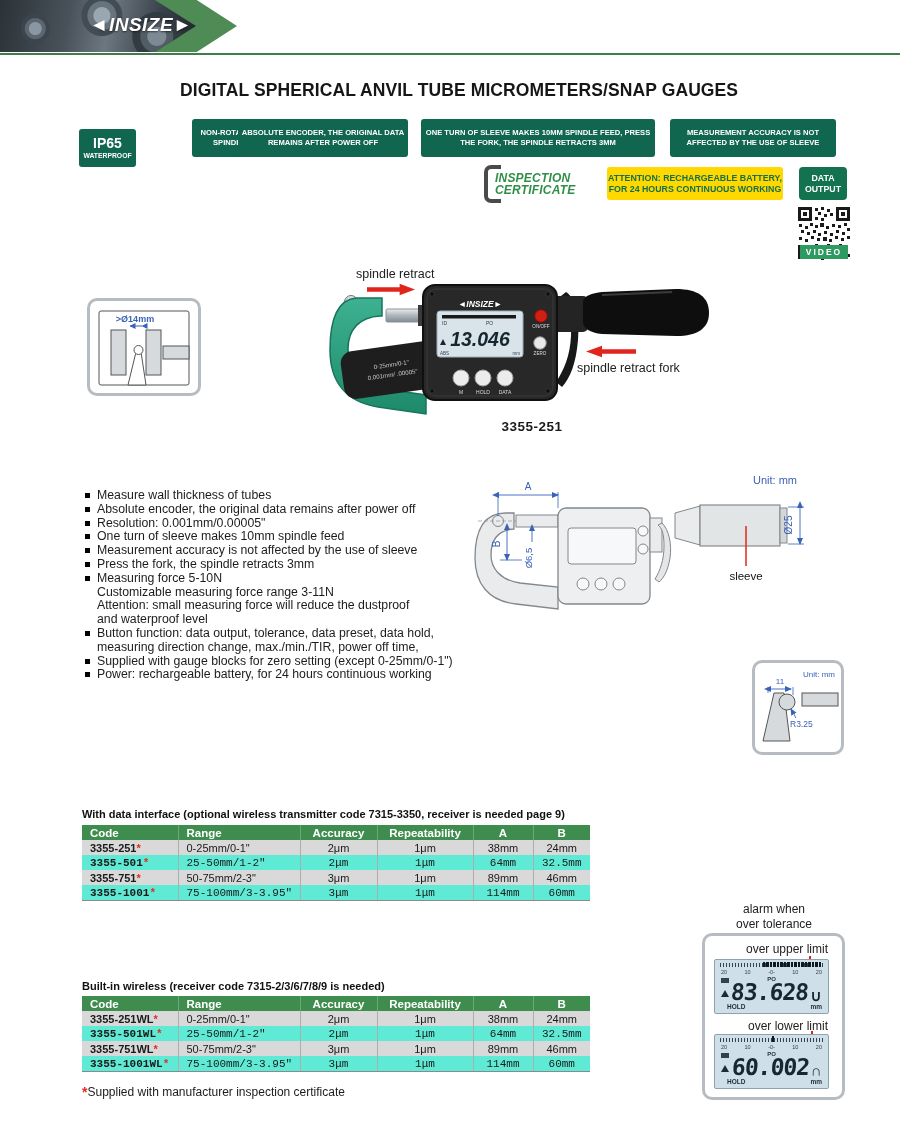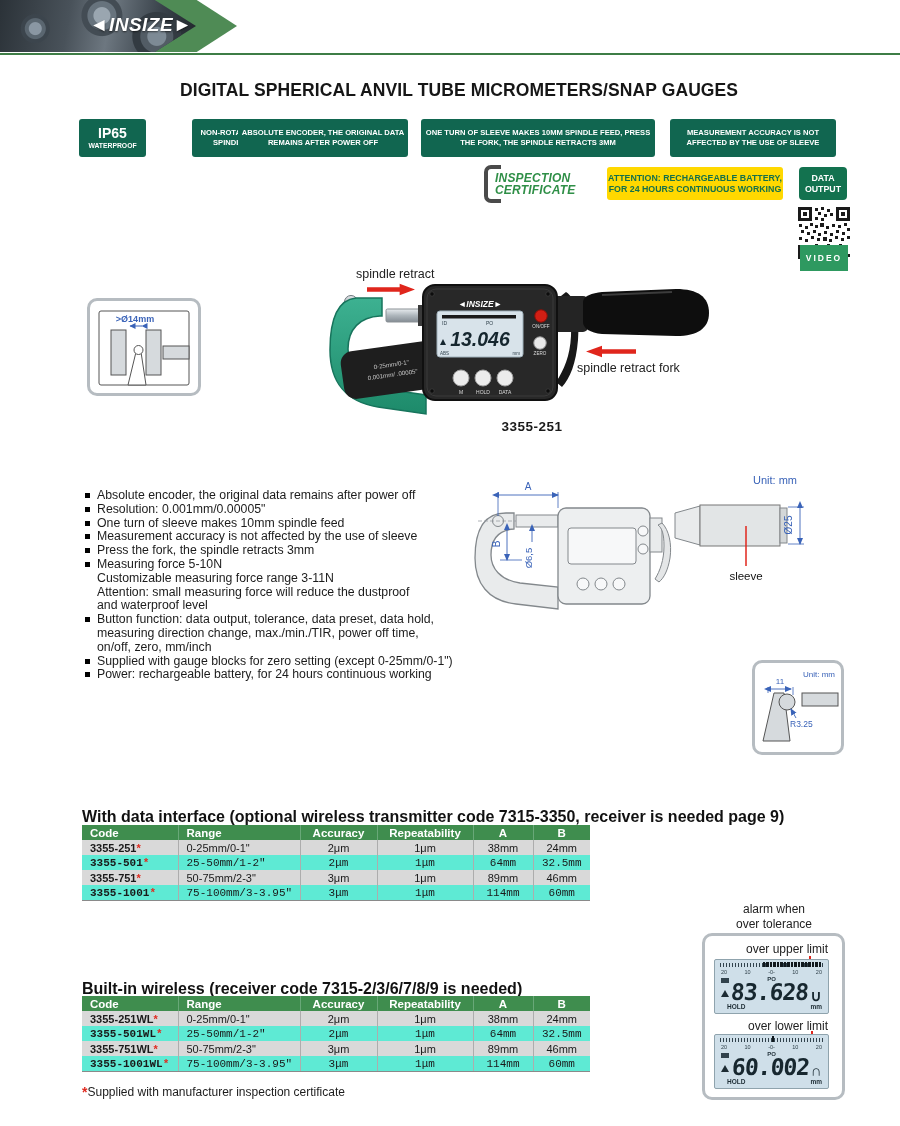--- a/index.html
+++ b/index.html
@@ -22,21 +22,21 @@
     text-shadow:0 1px 2px rgba(0,0,0,.6);}
   .hdr-line{left:0;top:53px;width:900px;height:2px;background:#3e7d46;}
   .page-title{left:180px;top:80px;width:720px;text-align:left;
     font-size:17.5px;font-weight:bold;color:#161616;letter-spacing:0.1px;}
 
   
   .badge{background:#116650;color:#fff;border-radius:3px;display:flex;
     flex-direction:column;align-items:center;justify-content:center;
     text-align:center;font-weight:bold;}
   .badge .t{font-size:7.6px;line-height:1.3;padding:2px 3px;}
-  .b-ip65{left:79px;top:119px;width:67px;height:38px;}
+  .b-ip65{left:79px;top:129px;width:57px;height:38px;}
   .b-ip65 .big{font-size:14px;line-height:15px;}
   .b-ip65 .small{font-size:6.8px;line-height:9px;}
   .b-2{left:149px;top:119px;width:75px;height:38px;margin-left:43px;}
   .b-3{left:238px;top:119px;width:170px;height:38px;}
   .b-4{left:421px;top:119px;width:234px;height:38px;}
   .b-5{left:670px;top:119px;width:166px;height:38px;}
 
   .insp{left:484px;top:166px;width:110px;height:36px;display:flex;align-items:center;}
   .insp-bracket{width:13px;height:30px;border:4px solid #4a4a4a;border-right:none;
     border-radius:7px 0 0 7px;margin-right:-6px;}
@@ -44,21 +44,21 @@
     line-height:12.5px;letter-spacing:0.2px;}
   .attn{left:607px;top:167px;width:176px;height:33px;background:#ffd800;border-radius:3px;
     display:flex;flex-direction:column;align-items:center;justify-content:center;
     color:#15704a;font-weight:bold;font-size:8.8px;line-height:11px;text-align:center;}
   .dataout{left:799px;top:167px;width:48px;height:33px;background:#13724f;border-radius:4px;
     display:flex;flex-direction:column;align-items:center;justify-content:center;
     color:#fff;font-weight:bold;font-size:8.8px;line-height:10.5px;text-align:center;}
 
   
   .qr{left:797px;top:206px;width:54px;height:54px;background:#fff;}
-  .video-tag{left:800px;top:245px;width:48px;height:26px;background:#2e9960;color:#fff;
+  .video-tag{left:800px;top:245px;width:48px;height:14px;background:#2e9960;color:#fff;
     font-weight:bold;font-size:8.5px;letter-spacing:2px;display:flex;align-items:center;
     justify-content:center;}
 
   
   .callout{font-size:12.5px;color:#222;}
   .arrow{background:#e0261c;}
   .arrow-r{clip-path:polygon(0 32%,68% 32%,68% 6%,100% 50%,68% 94%,68% 68%,0 68%);}
   .arrow-l{clip-path:polygon(100% 32%,32% 32%,32% 6%,0 50%,32% 94%,32% 68%,100% 68%);}
   .model-caption{left:462px;top:419px;width:140px;text-align:center;
     font-size:13.5px;font-weight:bold;letter-spacing:0.5px;color:#1a1a1a;}
@@ -66,21 +66,21 @@
   
   .diagbox{border:3px solid #b6bcc1;border-radius:10px;background:#fff;}
 
   
   .features{left:85px;top:489px;width:385px;}
   .feat-line{display:flex;align-items:flex-start;font-size:12.3px;line-height:13.8px;color:#1c1c1c;}
   .feat-line .sq{flex:0 0 5px;width:5px;height:5px;background:#000;margin:4px 7px 0 0;}
   .feat-line.cont{padding-left:12px;}
 
   
-  .tbl-title{font-size:16px;font-weight:bold;color:#111;}
+  .tbl-title{font-size:11px;font-weight:bold;color:#111;}
   table.spec{border-collapse:collapse;table-layout:fixed;font-size:11px;}
   table.spec th{background:#3f8d4e;color:#fff;font-weight:bold;font-size:11.5px;
     height:15px;padding:0;border-left:1px solid #69a878;}
   table.spec td{height:15px;padding:0;border-left:1px solid #adadad;color:#1a1a1a;}
   table.spec th:first-child,table.spec td:first-child{border-left:none;}
   table.spec .l{text-align:left;padding-left:8px;margin-left:48px;}
   table.spec .c{text-align:center;}
   table.spec tr.odd td{background:#d9d9d9;}
   table.spec tr.even td{background:#5eead4;font-family:Liberation Mono, monospace;}
   table.spec td.code{font-weight:bold;}
@@ -302,20 +302,24 @@
       <path d="M38 84 L46 51 Q48.5 44 51 51 L56 84 Z" fill="#fff" stroke="#555"></path>
       <circle cx="48.5" cy="49" r="4.5" fill="#fff" stroke="#555"></circle>
       <rect x="73" y="45" width="26" height="13" fill="#d6dadd" stroke="#555"></rect>
       <text x="45" y="21" font-size="9" font-weight="bold" text-anchor="middle" class="blue">&gt;Ø14mm</text>
     </svg>
   </div>
 
   <div class="abs features">
     <div class="feat-line">
         <span class="sq"></span>
+        <span>Measure wall thickness of tubes</span>
+      </div>
+    <div class="feat-line">
+        <span class="sq"></span>
         <span>Absolute encoder, the original data remains after power off</span>
       </div>
     <div class="feat-line">
         <span class="sq"></span>
         <span>Resolution: 0.001mm/0.00005"</span>
       </div>
     <div class="feat-line">
         <span class="sq"></span>
         <span>One turn of sleeve makes 10mm spindle feed</span>
       </div>
@@ -339,23 +343,20 @@
       </div>
     <div class="feat-line cont">
         <span>and waterproof level</span>
       </div>
     <div class="feat-line">
         <span class="sq"></span>
         <span>Button function: data output, tolerance, data preset, data hold,</span>
       </div>
     <div class="feat-line cont">
         <span>measuring direction change, max./min./TIR, power off time,</span>
-      </div>
-    <div class="feat-line cont">
-        <span>on/off, zero, mm/inch</span>
       </div>
     <div class="feat-line">
         <span class="sq"></span>
         <span>Supplied with gauge blocks for zero setting (except 0-25mm/0-1")</span>
       </div>
     <div class="feat-line">
         <span class="sq"></span>
         <span>Power: rechargeable battery, for 24 hours continuous working</span>
       </div>
   </div>

